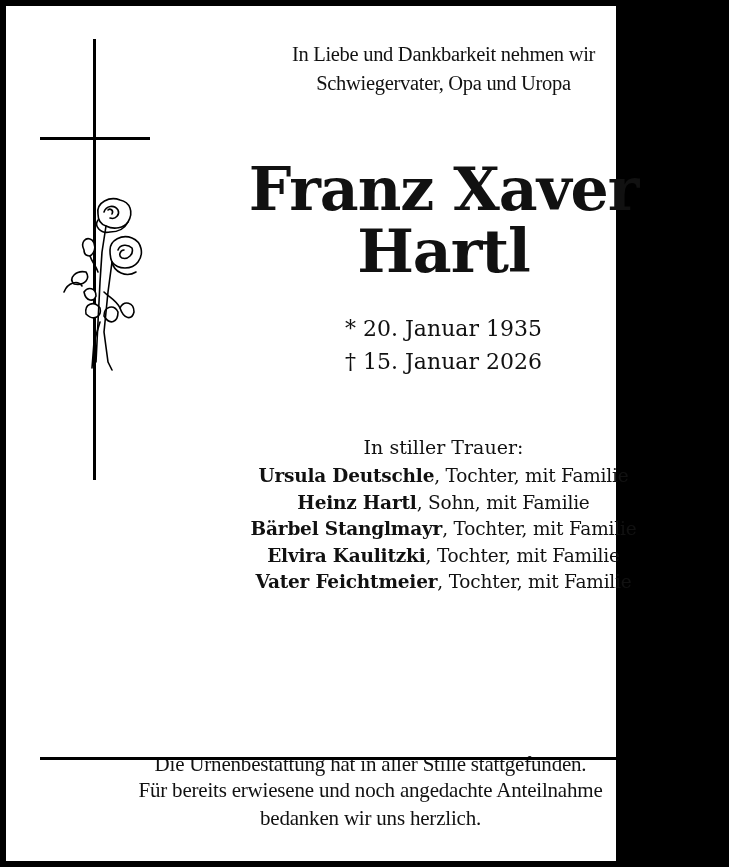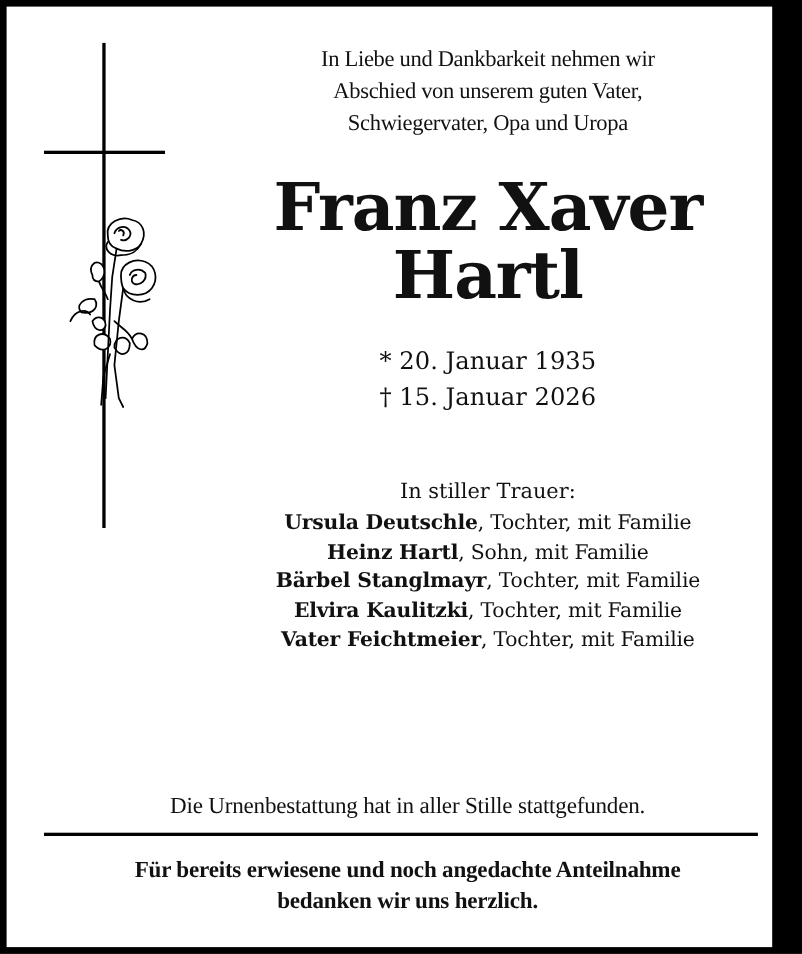--- a/index.html
+++ b/index.html
@@ -1,32 +1,32 @@
 <!DOCTYPE html>
 <html><head>
   <meta charset="utf-8">
   <style>
     html, body { margin: 0; padding: 0; background: #000; }
     body { width: 729px; height: 867px; position: relative; overflow: hidden; }
     .frame {
-      position: absolute; left: 6px; top: 6px; width: 696px; height: 855px;
+      position: absolute; left: 6px; top: 6px; width: 610px; height: 855px;
       background: #ffffff;
     }
     .serif { font-family: "DejaVu Serif", "Liberation Serif", serif; color: #111; }
     .center-col { position: absolute; left: 180px; width: 515px; text-align: center; }
     .intro { top: 34px; font-size: 20.5px; line-height: 29px; letter-spacing: -0.3px; font-family: "Liberation Serif", serif; }
     .name { top: 152px; font-size: 60px; line-height: 62px; font-weight: bold; font-family: "DejaVu Serif", serif; letter-spacing: -1px; }
     .dates { top: 306px; font-size: 22px; line-height: 33px; font-family: "DejaVu Serif", serif; }
     .trauer-label { top: 429px; font-size: 19px; line-height: 24px; font-family: "DejaVu Serif", serif; }
     .mourners { top: 457px; font-size: 18.5px; line-height: 26.6px; font-family: "DejaVu Serif", serif; letter-spacing: -0.2px; white-space: nowrap; }
     .mourners b { font-weight: bold; }
     .full-col { position: absolute; left: 34px; width: 661px; text-align: center; font-family: "Liberation Serif", serif; font-size: 21px; letter-spacing: -0.2px; }
-    .urn { top: 712px; line-height: 28px; }
+    .urn { top: 744px; line-height: 28px; }
     .rule { position: absolute; left: 34px; top: 751px; width: 649px; height: 3px; background: #000; }
-    .thanks { top: 770px; line-height: 28px; font-weight: bold; }
+    .thanks { top: 770px; line-height: 28px; }
     .cross-v { position: absolute; left: 87px; top: 33px; width: 3px; height: 441px; background: #000; }
     .cross-h { position: absolute; left: 34px; top: 131px; width: 110px; height: 3px; background: #000; }
     .roses { position: absolute; left: 48px; top: 186px; width: 100px; height: 200px; }
   </style>
 </head>
 <body>
 
 <div class="frame">
 
   <div class="cross-v"></div>
@@ -53,21 +53,20 @@
     <path d="M66 116 C70 108, 80 110, 80 120 C78 128, 70 128, 66 116 Z" fill="#fff"></path>
 
     <path d="M52 34 L48 60 L46 90 L44 130 L42 170"></path>
     <path d="M58 70 L54 100 L50 140 L54 170 L58 178"></path>
     <path d="M46 130 L40 150 L38 176"></path>
     <path d="M50 100 C56 106, 62 108, 66 116"></path>
   </svg>
 
   <div class="center-col intro serif">
     <div>In Liebe und Dankbarkeit nehmen wir</div>
-    <div>Abschied von unserem guten Vater,</div>
     <div>Schwiegervater, Opa und Uropa</div>
   </div>
 
   <div class="center-col name serif">
     <div>Franz Xaver</div>
     <div>Hartl</div>
   </div>
 
   <div class="center-col dates serif">
     <div>* 20. Januar 1935</div>

